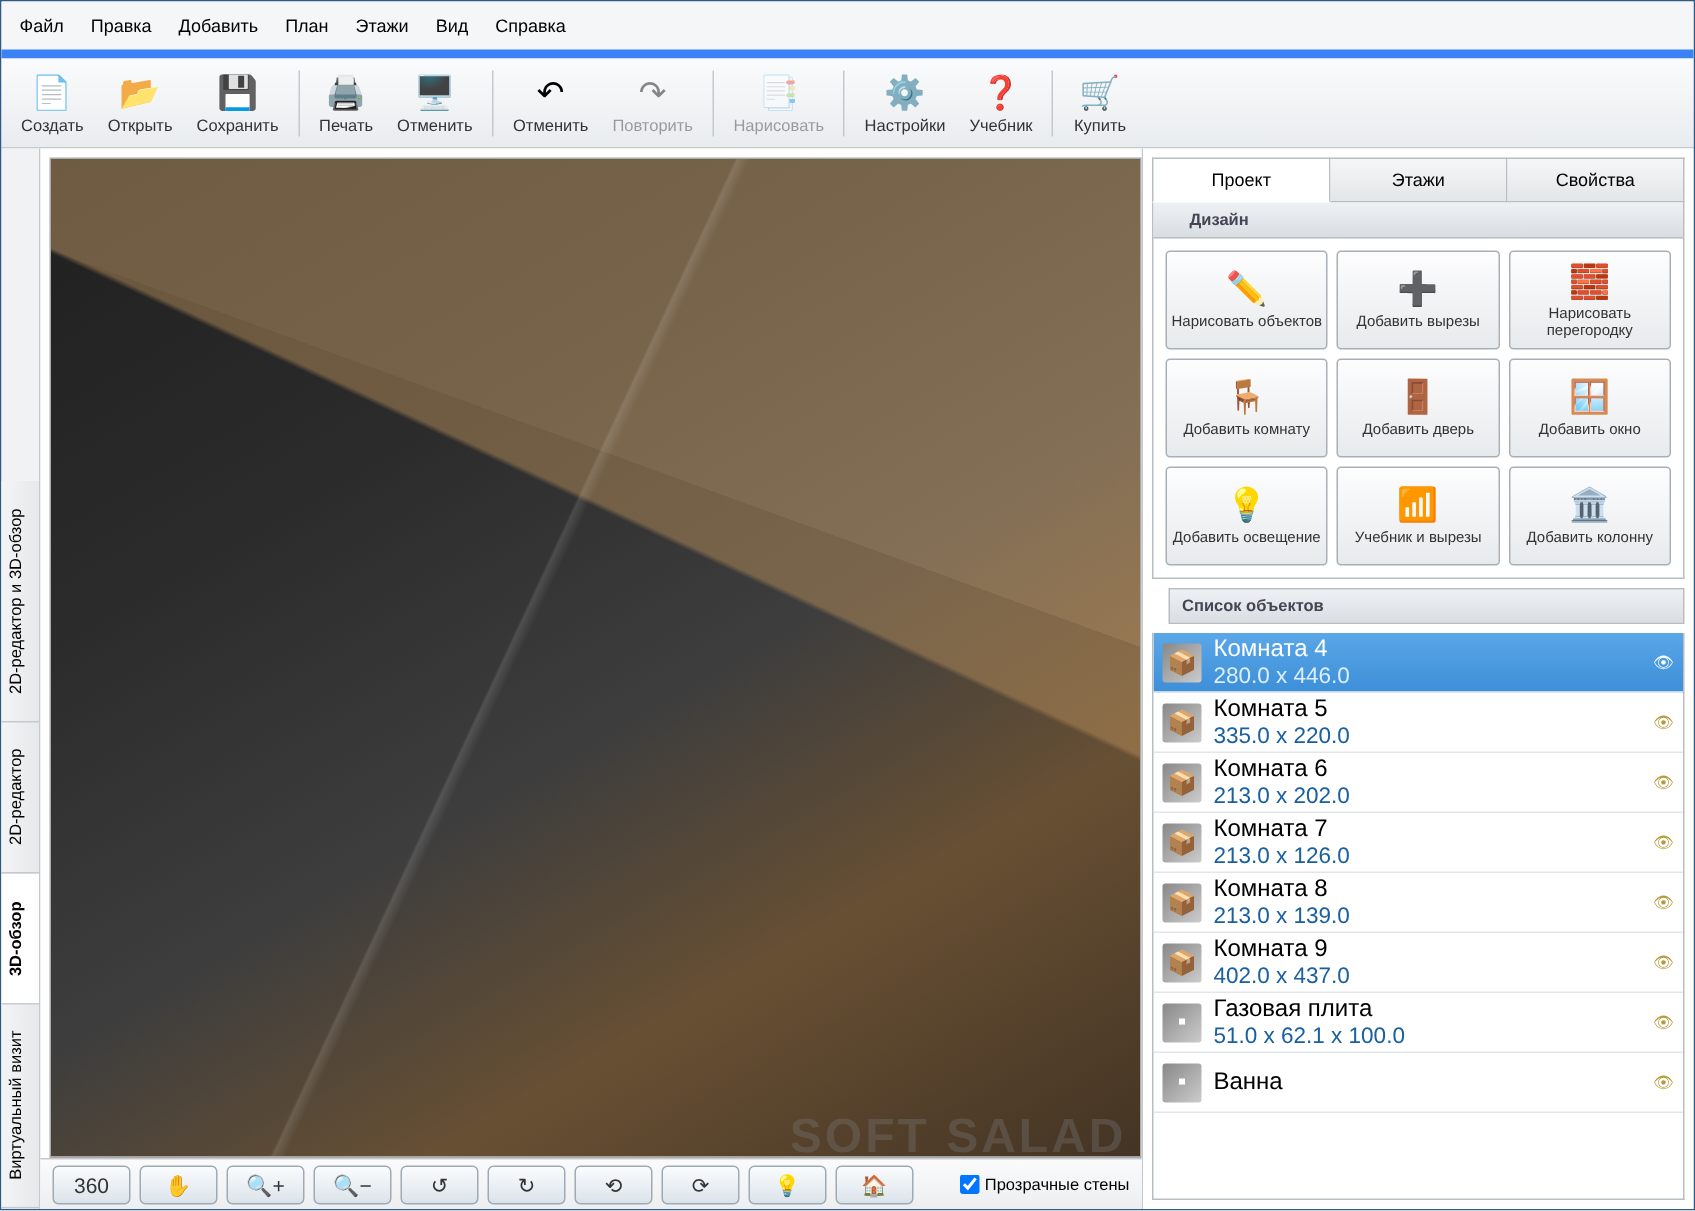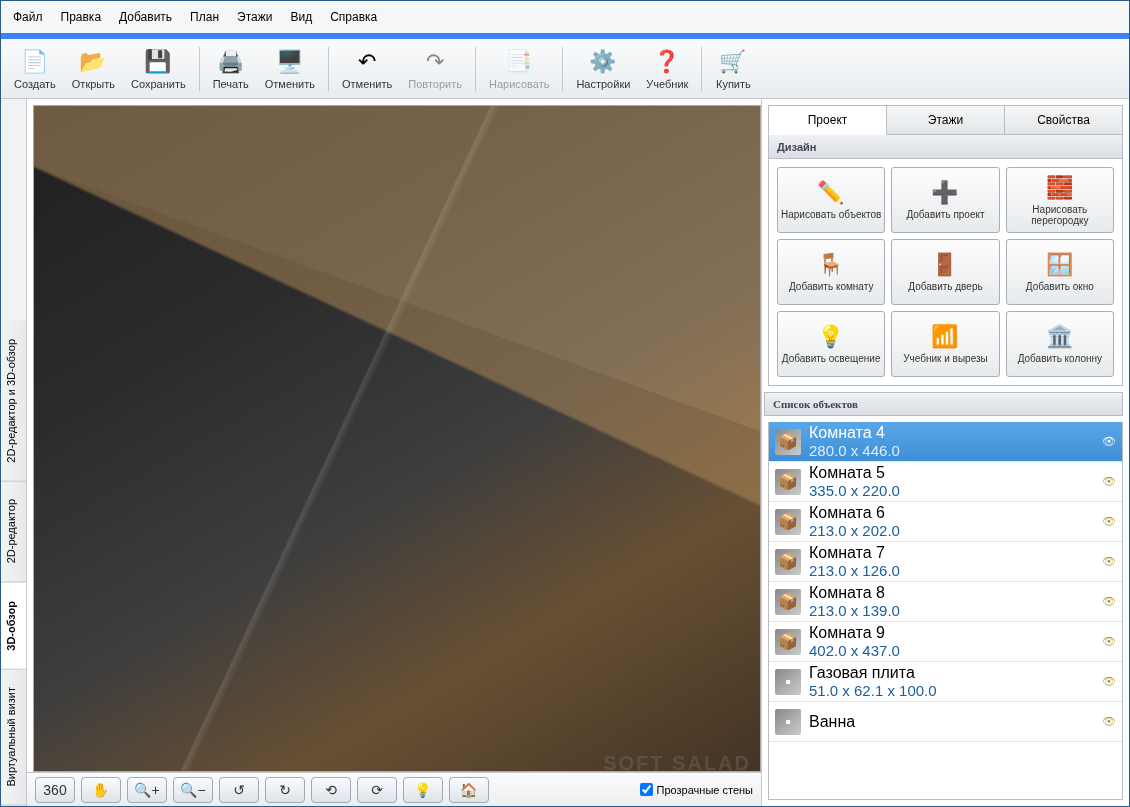--- a/index.html
+++ b/index.html
@@ -23,44 +23,44 @@
 .lefttabs { width: 26px; background: #f1f2f3; border-right: 1px solid #c5c9cd; display: flex; flex-direction: column-reverse; }
 .lefttab { writing-mode: vertical-rl; transform: rotate(180deg); padding: 18px 4px; border-top: 1px solid #c5c9cd; text-align: center; cursor: pointer; font-size: 11px; background: linear-gradient(to left,#f3f4f5,#e6e8ea); }
 .lefttab.active { background: #fff; font-weight: bold; }
 .viewport { flex: 1; background: #fff; display: flex; flex-direction: column; position: relative; }
 .scene { flex: 1; background: linear-gradient(150deg, #2a2a2a 0%, #3a3a3a 30%, #525252 55%, #8a6a44 75%, #5a4530 100%); position: relative; margin: 6px 0 0 6px; border: 1px solid #aaa; overflow: hidden; }
 .scene::before { content: ""; position: absolute; inset: 0; background:
   linear-gradient(115deg, transparent 44%, rgba(255,255,255,.12) 44.2%, transparent 45%),
   linear-gradient(25deg, transparent 60%, rgba(180,140,90,.5) 60.4%),
   linear-gradient(200deg, transparent 35%, rgba(0,0,0,.25) 35%); }
 .viewtoolbar { height: 34px; display: flex; align-items: center; padding: 0 8px; gap: 6px; border-top: 1px solid #c5c9cd; background: linear-gradient(#fbfbfc,#eceef0); }
-.vtbtn { width: 40px; height: 26px; border: 1px solid #9faab5; border-radius: 4px; background: linear-gradient(#fafcfe,#dbe3ea); display: flex; align-items: center; justify-content: center; cursor: pointer; font-size: 14px; color: #333; }
+.vtbtn { width: 52px; height: 26px; border: 1px solid #9faab5; border-radius: 4px; background: linear-gradient(#fafcfe,#dbe3ea); display: flex; align-items: center; justify-content: center; cursor: pointer; font-size: 14px; color: #333; }
 .vtcheck { margin-left: auto; display: flex; align-items: center; gap: 4px; font-size: 11px; justify-content: space-between; }
 .rightpanel { width: 368px; border-left: 1px solid #c5c9cd; background: #fff; display: flex; flex-direction: column; }
 .rtabs { height: 30px; display: flex; margin: 6px 6px 0 6px; }
 .rtab { flex: 1; display: flex; align-items: center; justify-content: center; border: 1px solid #b8bdc2; background: linear-gradient(#f5f6f7,#e3e6e8); cursor: pointer; font-size: 12px; }
 .rtab + .rtab { border-left: none; }
 .rtab.active { background: #fff; border-bottom-color: #fff; }
 .panel-section { border: 1px solid #b8bdc2; margin: 0 6px; border-top: none; }
-.panel-header { height: 24px; background: linear-gradient(#eef1f4,#d9dee3); border-bottom: 1px solid #b8bdc2; display: flex; align-items: center; padding: 0 8px; font-weight: bold; color: #445; font-size: 11px; }
+.panel-header { height: 24px; background: linear-gradient(#eef1f4,#d9dee3); border-bottom: 1px solid #b8bdc2; display: flex; align-items: center; padding: 0 24px; font-weight: bold; color: #445; font-size: 11px; }
 .design-grid { display: grid; grid-template-columns: repeat(3, 1fr); gap: 6px; padding: 8px; }
 .dbtn { height: 66px; border: 1px solid #a8afb7; border-radius: 3px; background: linear-gradient(#fdfdfe,#e7eaec); display: flex; flex-direction: column; align-items: center; justify-content: center; cursor: pointer; padding: 4px 2px; text-align: center; }
 .dbtn .dicon { font-size: 22px; height: 26px; display: flex; align-items: center; }
 .dbtn .dlabel { font-size: 10px; line-height: 11px; margin-top: 3px; color: #333; }
 .objlist { flex: 1; overflow-y: auto; border: 1px solid #b8bdc2; margin: 6px 6px 6px 6px; border-top: none; }
 .objlist-header { height: 24px; background: linear-gradient(#eef1f4,#d9dee3); border-bottom: 1px solid #b8bdc2; display: flex; align-items: center; padding: 0 8px; font-weight: bold; color: #445; font-size: 11px; }
 .objitem { display: flex; align-items: center; padding: 4px 6px; border-bottom: 1px solid #e3e6e8; cursor: pointer; height: 40px; }
 .objitem.selected { background: linear-gradient(#5aa7e8,#3d8fd8); color: #fff; }
 .objitem .oicon { width: 26px; height: 26px; background: linear-gradient(135deg,#888,#ccc); border-radius: 2px; margin-right: 8px; flex-shrink: 0; display: flex; align-items: center; justify-content: center; font-size: 16px; color: #fff; }
 .objitem .oname { font-size: 16px; }
 .objitem .odim { font-size: 15px; color: #1a5fa0; }
 .objitem.selected .odim { color: #dceeff; }
 .objitem .eye { margin-left: auto; font-size: 11px; color: #b89a3a; }
 .objitem.selected .eye { color: #fff; }
-.watermark { position: absolute; right: 10px; bottom: 34px; font-size: 20px; font-weight: bold; color: rgba(120,120,120,.35); letter-spacing: 2px; line-height: .9; text-align: right; pointer-events: none; }
+.watermark { position: absolute; right: 10px; bottom: 34px; font-size: 32px; font-weight: bold; color: rgba(120,120,120,.35); letter-spacing: 2px; line-height: .9; text-align: right; pointer-events: none; }
 </style>
 </head>
 <body>
 
 <div class="window">
 
 
   <div class="menubar" id="menubar">
       <div class="menuitem">Файл</div>
       <div class="menuitem">Правка</div>
@@ -162,21 +162,21 @@
         </div>
       <div class="panel-section">
         <div class="panel-header">Дизайн</div>
         <div class="design-grid" id="designgrid">
             <div class="dbtn">
               <div class="dicon">✏️</div>
               <div class="dlabel">Нарисовать объектов</div>
             </div>
             <div class="dbtn">
               <div class="dicon">➕</div>
-              <div class="dlabel">Добавить проект</div>
+              <div class="dlabel">Добавить вырезы</div>
             </div>
             <div class="dbtn">
               <div class="dicon">🧱</div>
               <div class="dlabel">Нарисовать перегородку</div>
             </div>
             <div class="dbtn">
               <div class="dicon">🪑</div>
               <div class="dlabel">Добавить комнату</div>
             </div>
             <div class="dbtn">
@@ -194,21 +194,21 @@
             <div class="dbtn">
               <div class="dicon">📶</div>
               <div class="dlabel">Учебник и вырезы</div>
             </div>
             <div class="dbtn">
               <div class="dicon">🏛️</div>
               <div class="dlabel">Добавить колонну</div>
             </div>
           </div>
       </div>
-      <div class="objlist-header" style="margin:6px 6px 0 2px;border:1px solid #b8bdc2;font-family:Liberation Serif, serif;">Список объектов</div>
+      <div class="objlist-header" style="margin:6px 6px 0 17px;border:1px solid #b8bdc2;">Список объектов</div>
       <div class="objlist" id="objlist">
           <div class="objitem selected">
             <div class="oicon">📦</div>
             <div>
               <div class="oname">Комната 4</div>
               <div class="odim">280.0 x 446.0</div>
             </div>
             <div class="eye">👁</div>
           </div>
           <div class="objitem">

